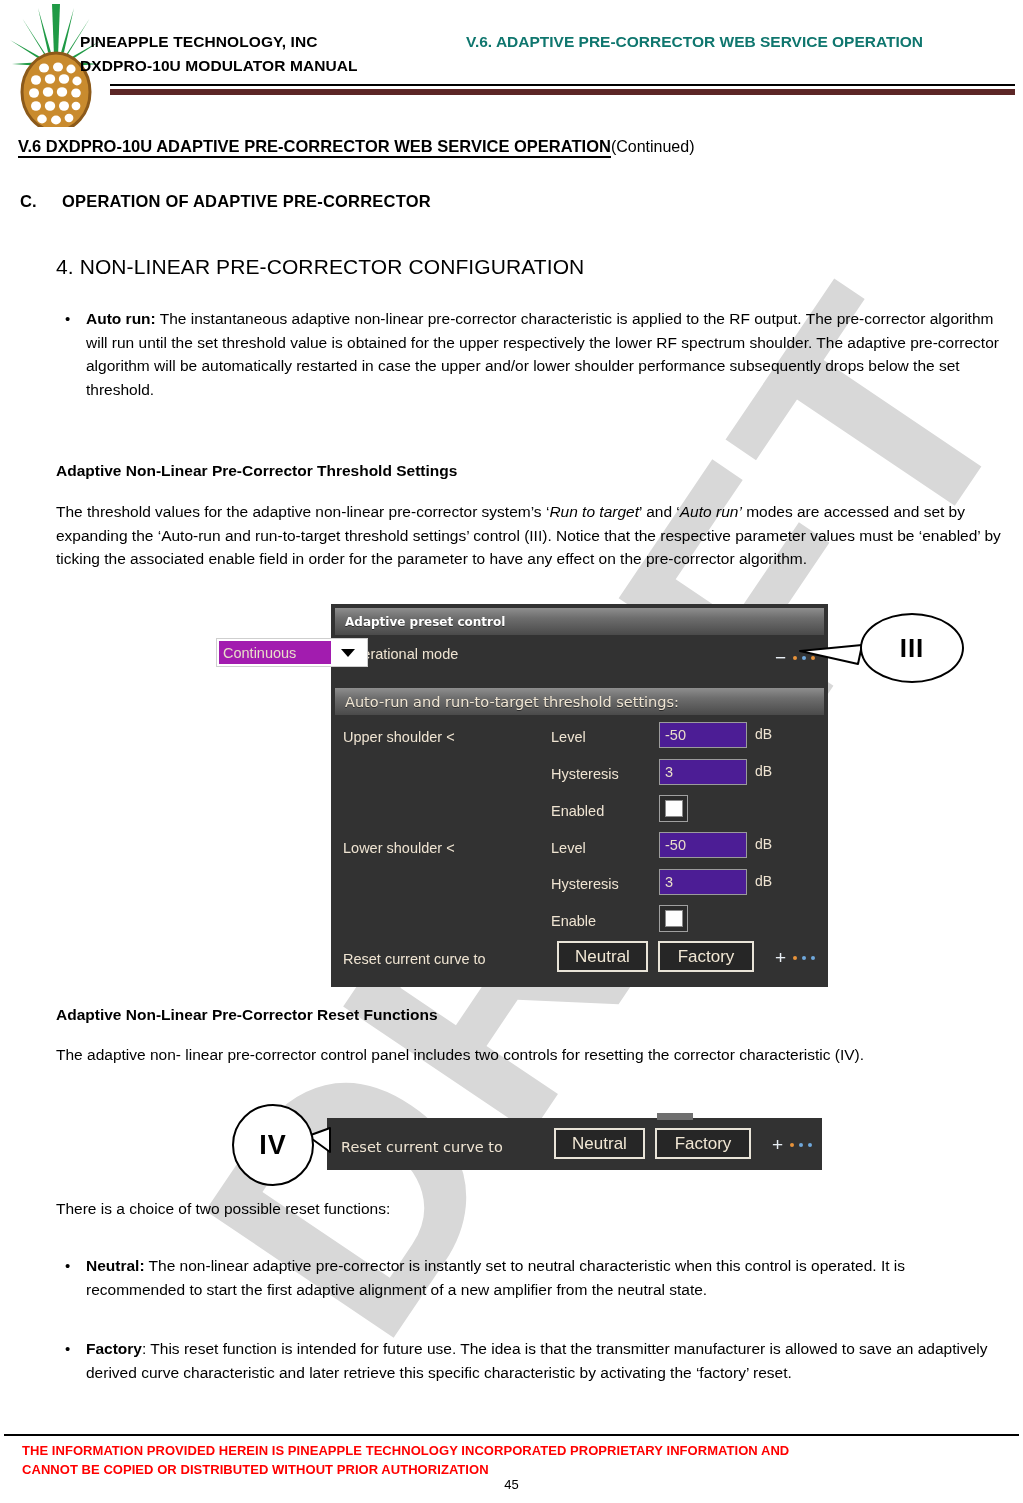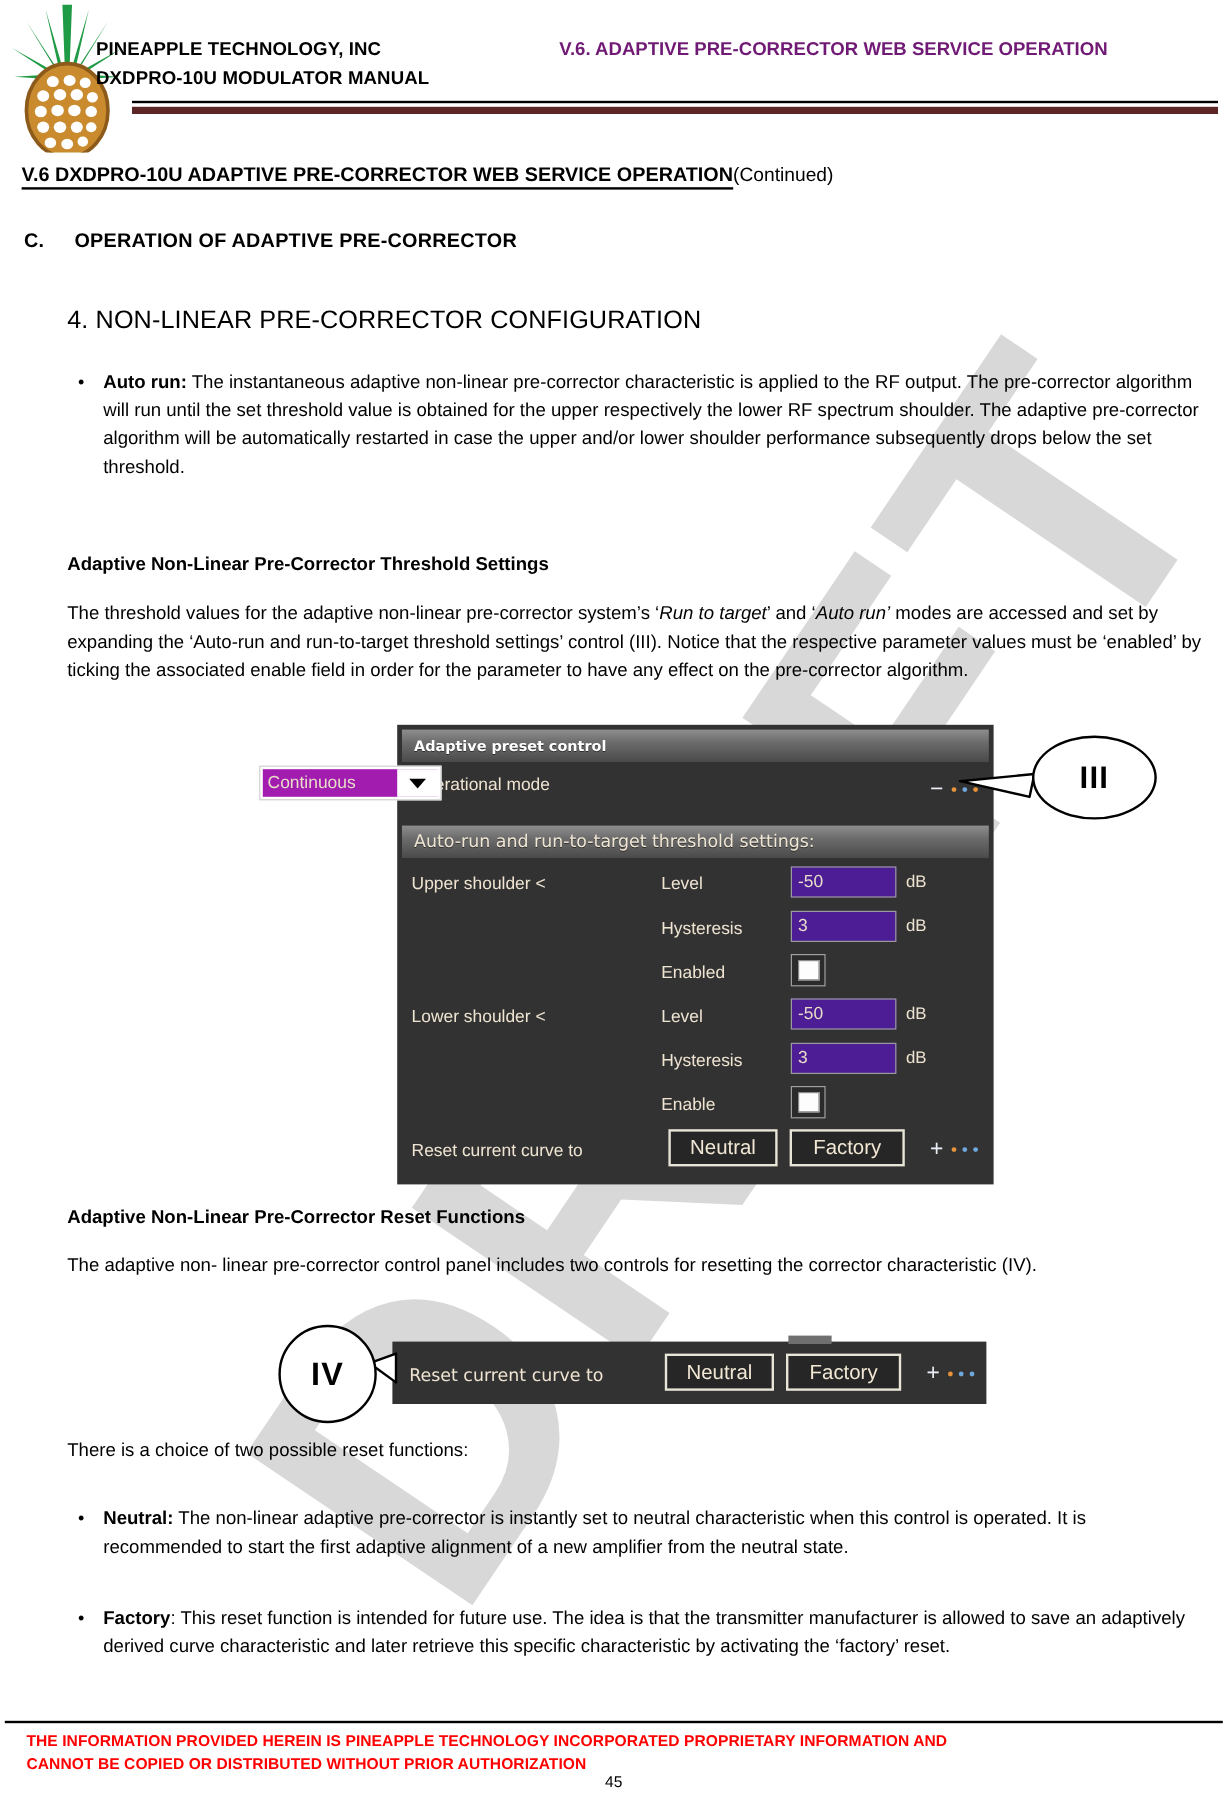--- a/index.html
+++ b/index.html
@@ -30,21 +30,21 @@
   
   .header{position:absolute;left:0;top:0;width:1023px;height:118px;}
   .logo{position:absolute;left:8px;top:2px;width:100px;height:125px;}
   .hdr-left{position:absolute;left:80px;top:30px;width:480px;}
   .hdr-line{
     font-size:15.5px;font-weight:700;letter-spacing:0.1px;line-height:1.55;
     color:#000;white-space:nowrap;
   }
   .hdr-right{
     position:absolute;left:466px;top:30px;width:556px;
-    font-size:15.5px;font-weight:700;line-height:1.55;color:#701a75;white-space:nowrap;
+    font-size:15.5px;font-weight:700;line-height:1.55;color:#0f766e;white-space:nowrap;
   }
   .rule-top{position:absolute;left:110px;top:84px;width:905px;height:2px;background:#000;}
   .rule-bot{position:absolute;left:110px;top:89px;width:905px;height:6px;background:#5c2626;}
 
   
   .h-v6{
     position:absolute;left:18px;top:137px;font-size:16.5px;font-weight:700;
     white-space:nowrap;
   }
   .h-v6 .ul{border-bottom:2px solid #000;padding-bottom:1px;}

